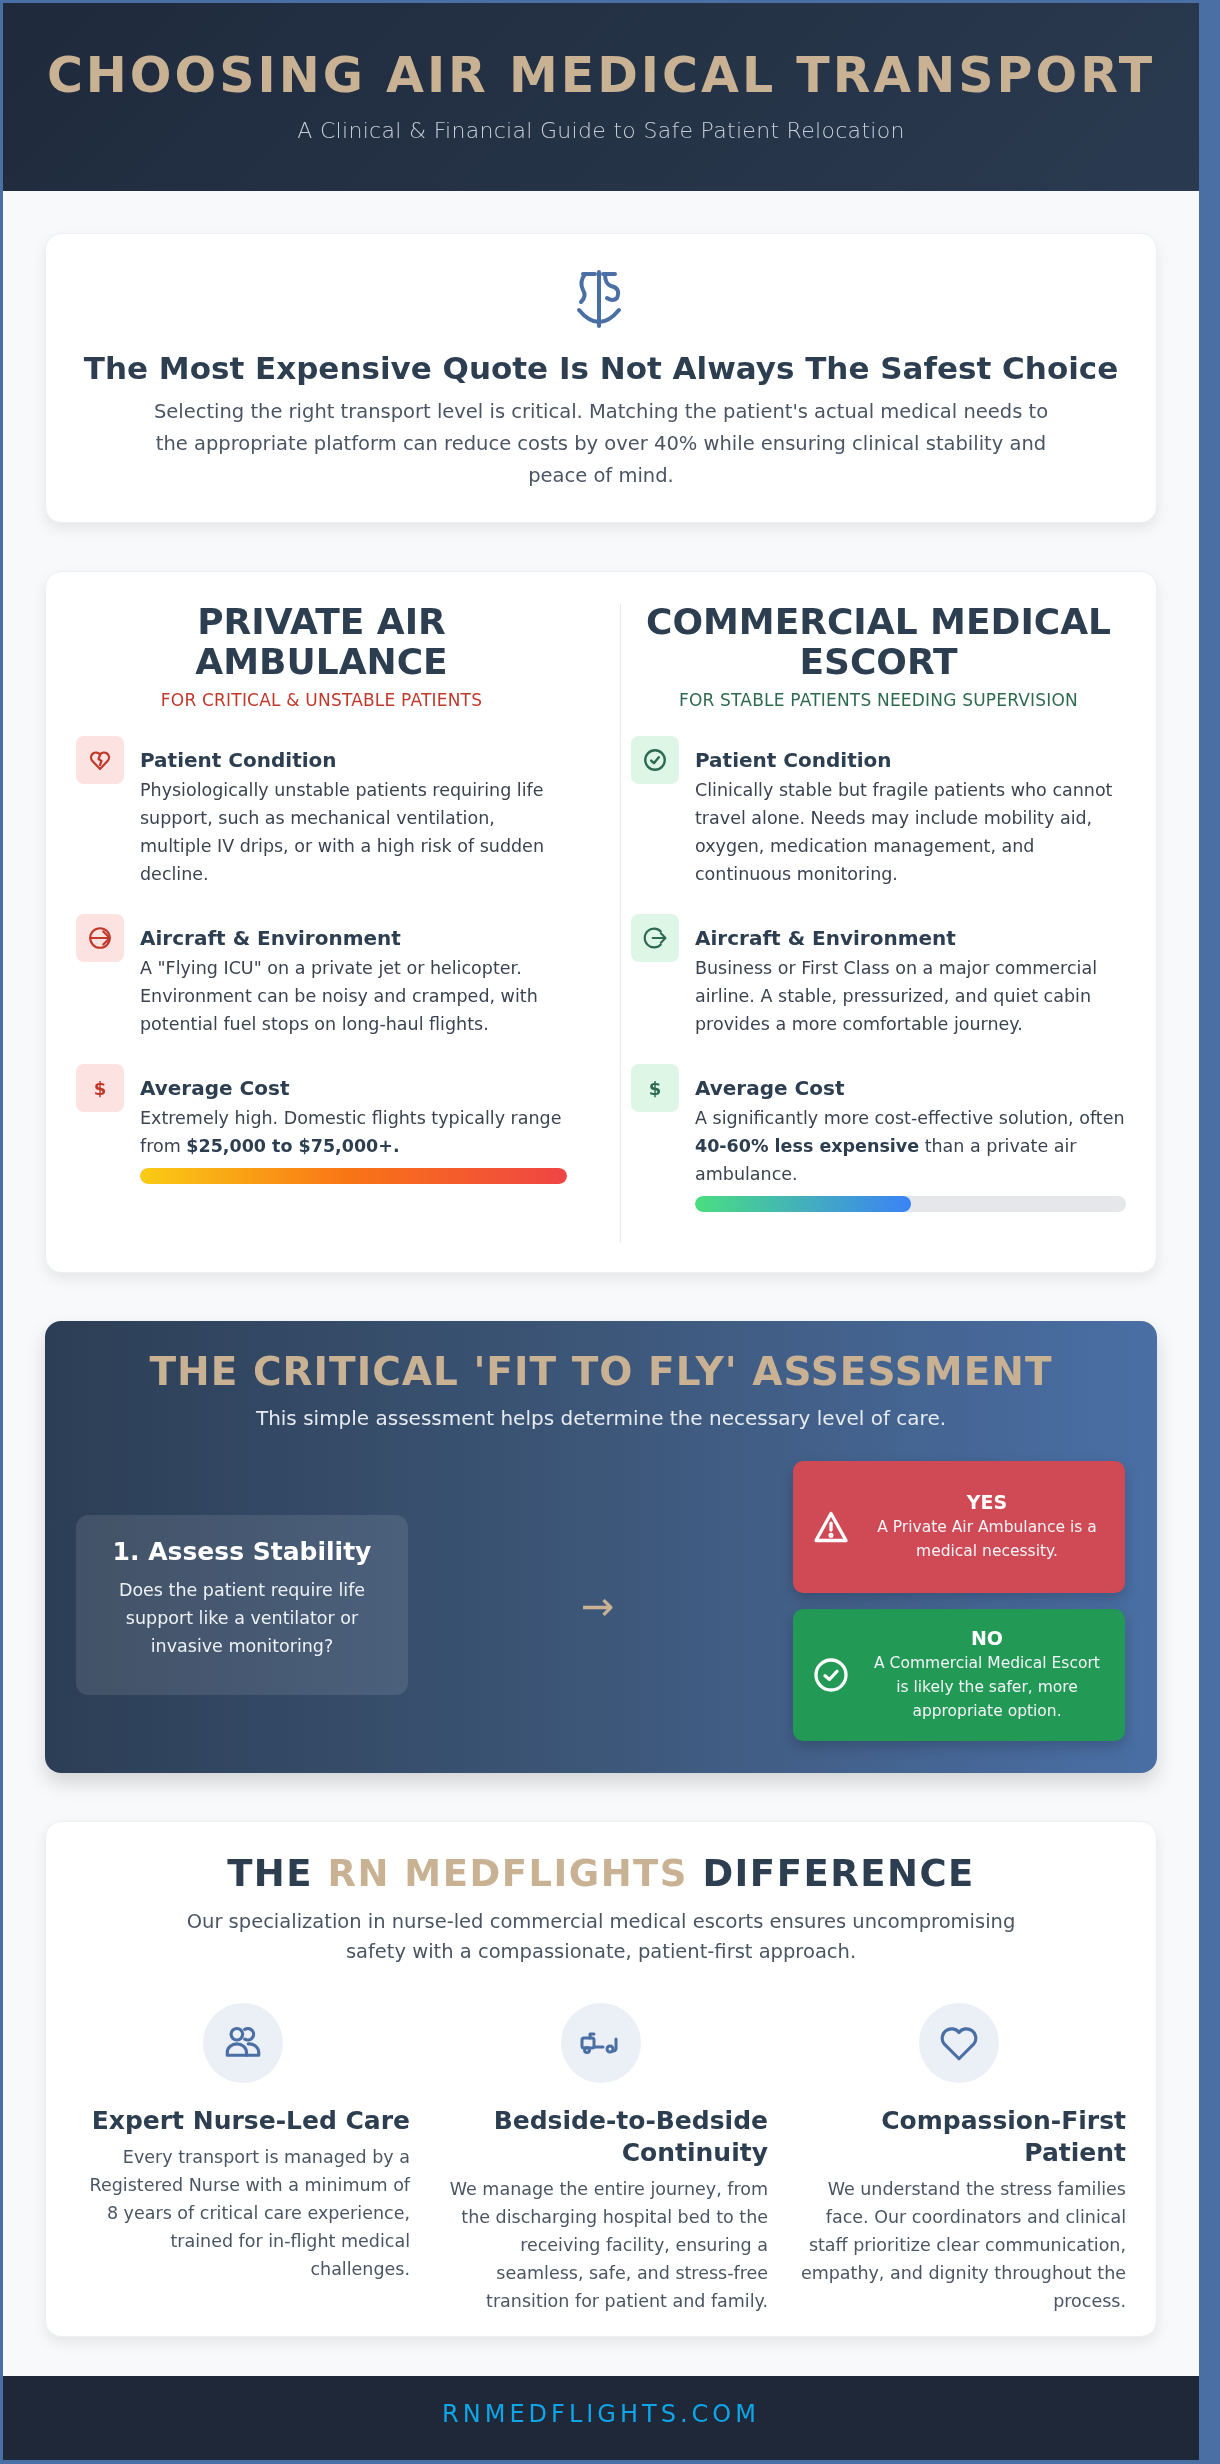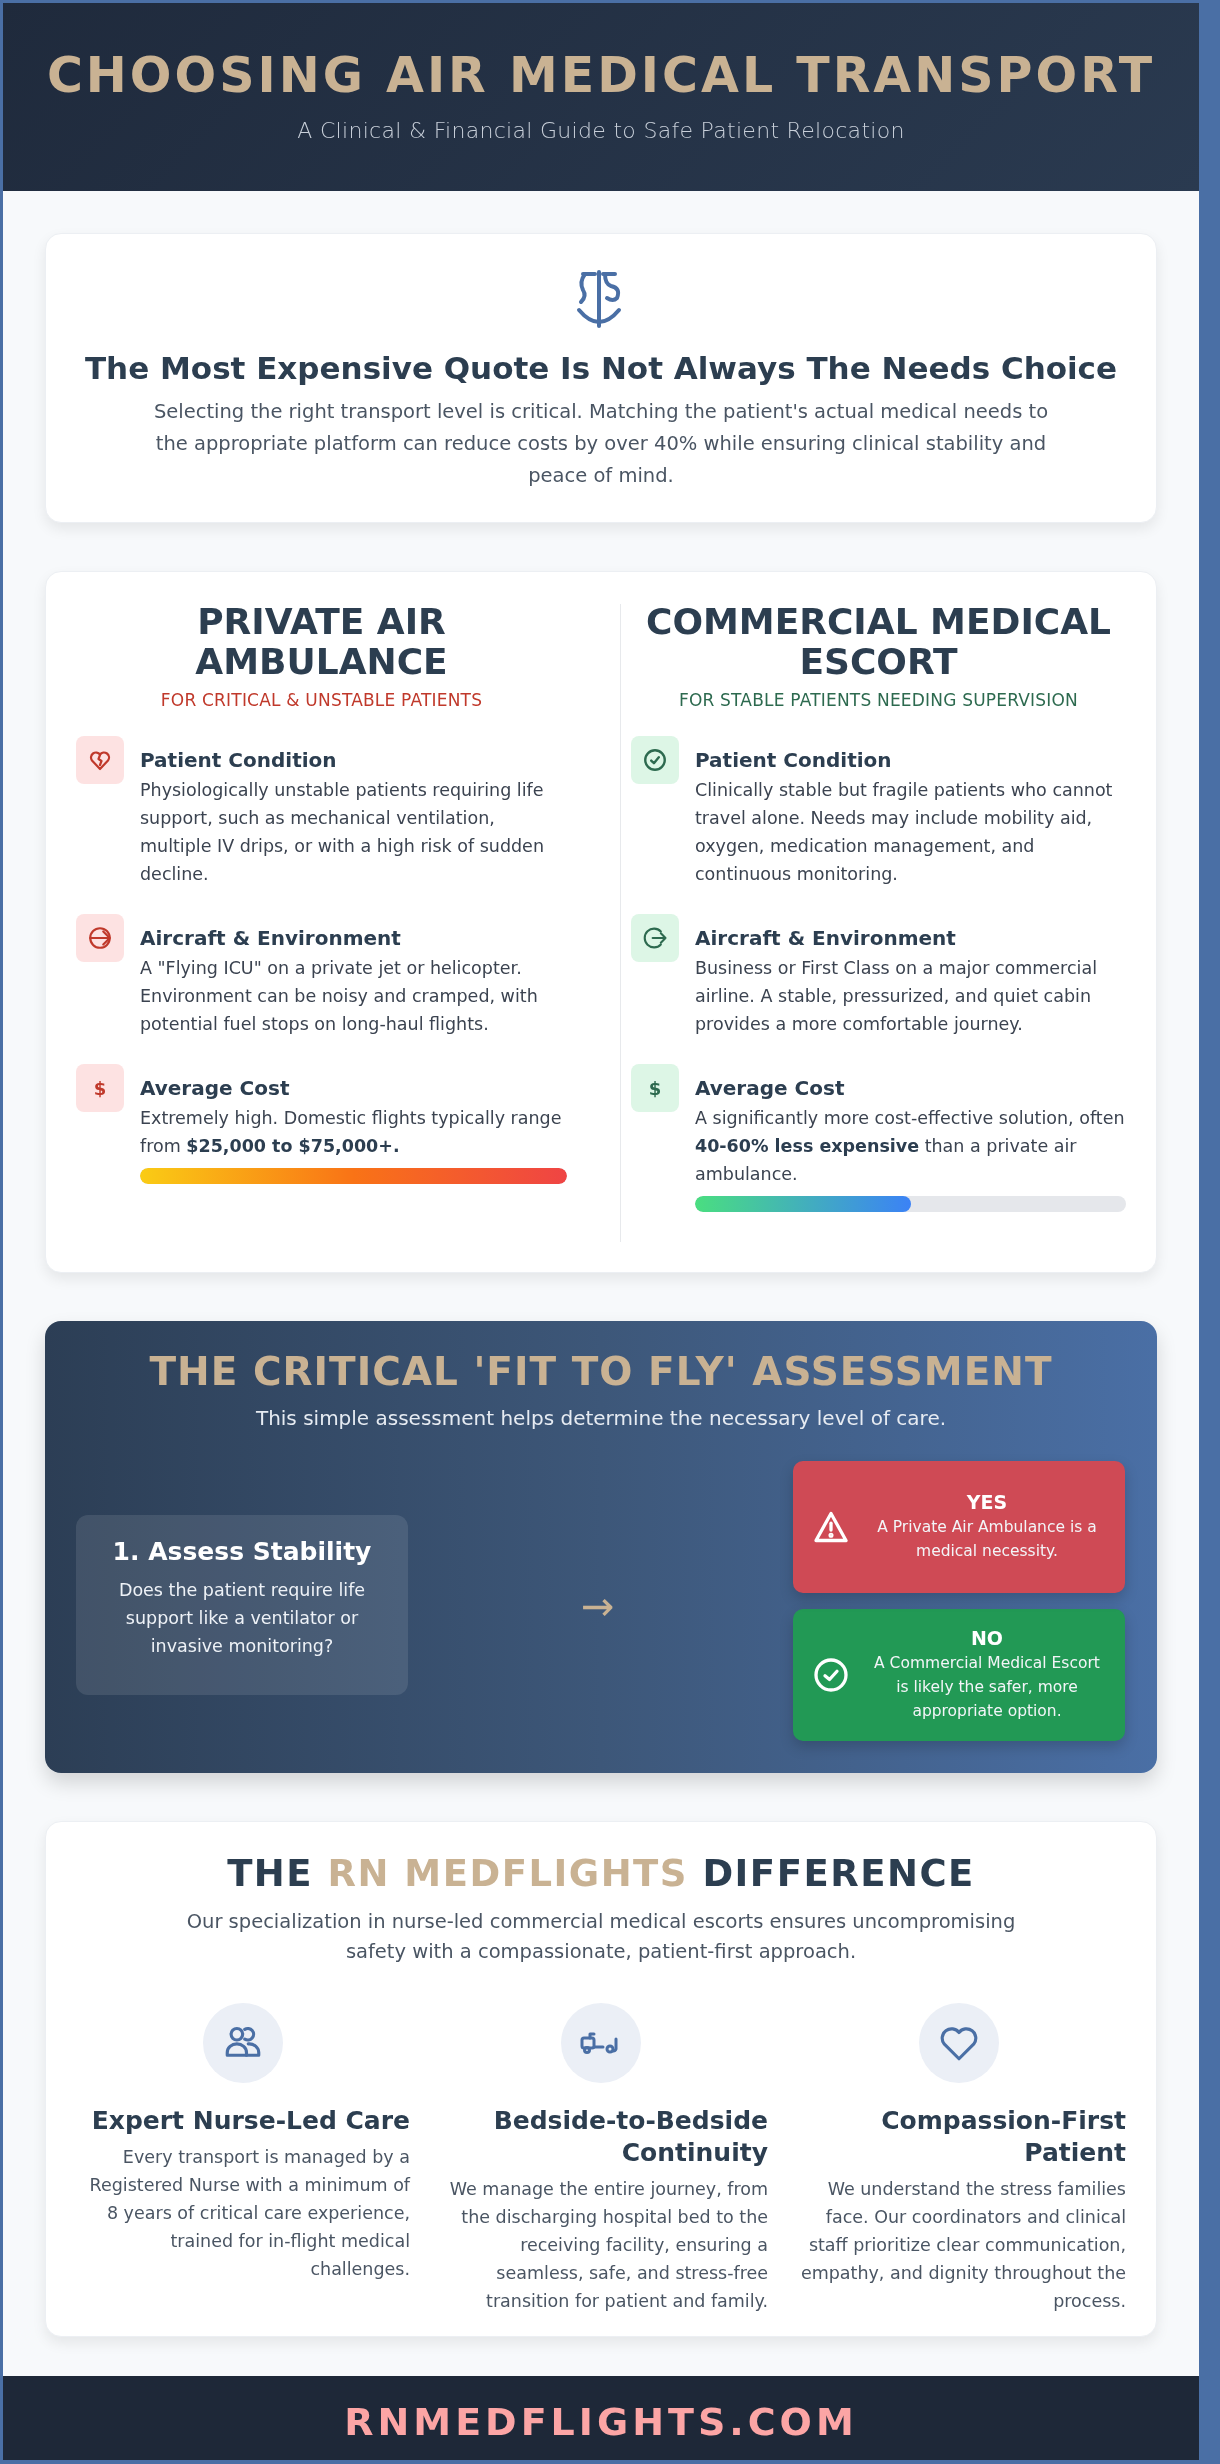--- a/index.html
+++ b/index.html
@@ -211,24 +211,24 @@
   
   .footer {
     position: absolute;
     left: 0; top: 2373px;
     width: 1196px; height: 84px;
     background: #1e2838;
     text-align: center;
     padding-top: 24px;
   }
   .footer .site {
-    font-size: 38px;
-    font-weight: bold;
+    font-size: 24px;
+    font-weight: normal;
     letter-spacing: 4px;
-    color: #fca5a5;
+    color: #0ea5e9;
   }
 </style>
 </head>
 <body>
 
 <div class="frame">
 
   <header class="header">
     <h1>CHOOSING AIR MEDICAL TRANSPORT</h1>
     <div class="sub">A Clinical &amp; Financial Guide to Safe Patient Relocation</div>
@@ -236,21 +236,21 @@
 
   <section class="card intro">
     <div class="logo">
       <svg width="60" height="62" viewBox="0 0 60 62" fill="none" stroke="#4a6fa5" stroke-width="4" stroke-linecap="round" stroke-linejoin="round">
         <path d="M28 4 V58"></path>
         <path d="M8 42 Q28 66 48 42"></path>
         <path d="M12 6 H24 M14 6 Q8 14 12 22 Q16 28 10 34"></path>
         <path d="M32 6 H44 M34 6 Q34 16 40 18 Q50 20 46 30 Q42 34 36 30"></path>
       </svg>
     </div>
-    <h2>The Most Expensive Quote Is Not Always The Needs Choice</h2>
+    <h2>The Most Expensive Quote Is Not Always The Safest Choice</h2>
     <p>Selecting the right transport level is critical. Matching the patient's actual medical needs to the appropriate platform can reduce costs by over 40% while ensuring clinical stability and peace of mind.</p>
   </section>
 
   <section class="card compare">
     <div class="col left">
       <div class="col-title">PRIVATE AIR AMBULANCE</div>
       <div class="col-tag">FOR CRITICAL &amp; UNSTABLE PATIENTS</div>
 
       <div class="feature">
         <div class="feat-icon">

